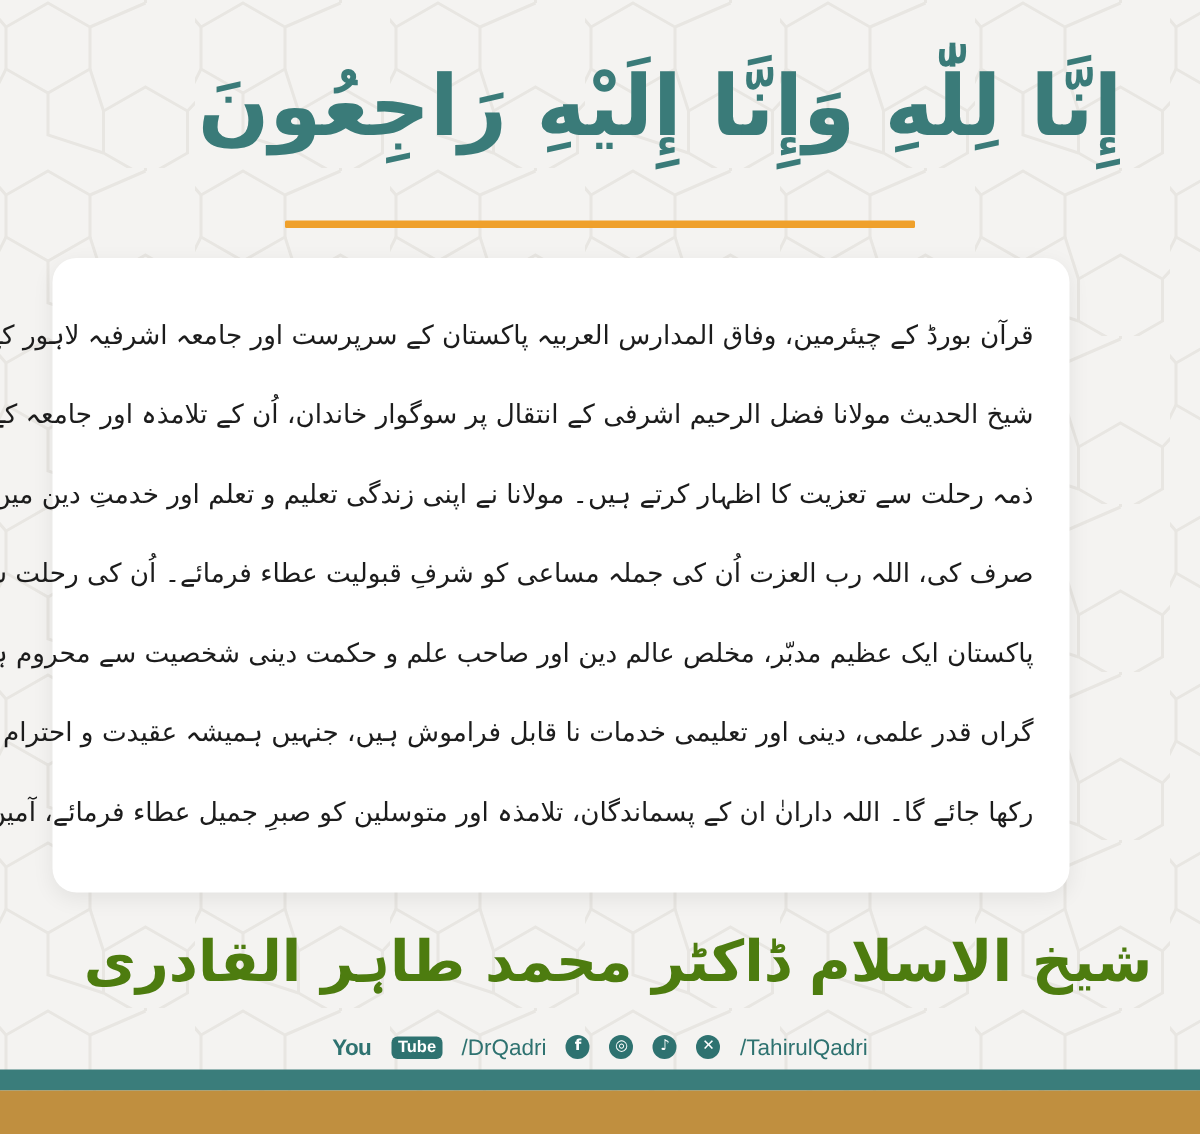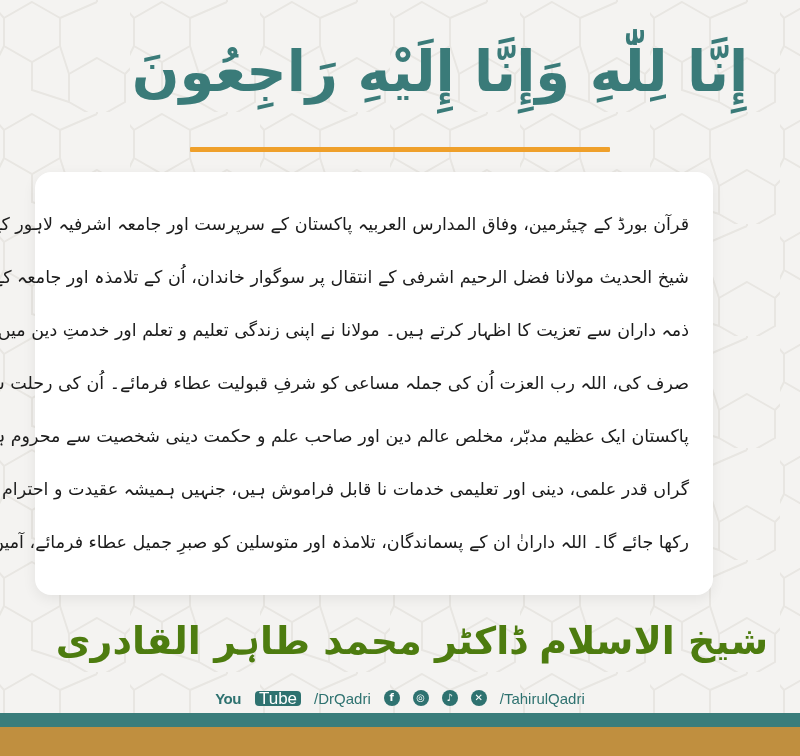--- a/index.html
+++ b/index.html
@@ -21,22 +21,22 @@
 
   .signature{position:absolute;top:598px;left:0;width:800px;height:86px;z-index:2;
     display:flex;align-items:center;justify-content:center;
     color:#4d7c0f;font-size:38px;font-weight:bold;direction:rtl;white-space:nowrap;
     font-family:"DejaVu Sans",sans-serif;padding-left:12px;}
 
   .social{position:absolute;top:686px;left:0;width:800px;height:24px;z-index:2;
     display:flex;direction:ltr;align-items:center;justify-content:center;gap:13px;
     color:#2e7270;font-weight:bold;font-size:15px;font-family:"Liberation Sans",sans-serif;text-align:right;}
   .yt-you{color:#2e7270;font-weight:bold;letter-spacing:-0.5px;}
-  .yt-tube{background:#2e7270;color:#ffffff;border-radius:4px;padding:0 4px;font-size:17px;
-    height:15px;line-height:15px;display:inline-block;font-weight:normal;margin-left:1px;}
+  .yt-tube{background:#2e7270;color:#ffffff;border-radius:4px;padding:0 4px;font-size:11px;
+    height:15px;line-height:15px;display:inline-block;font-weight:bold;margin-left:1px;}
   .handle{color:#2e7270;font-weight:normal;}
   .sicon{width:16px;height:16px;border-radius:50%;background:#2e7270;color:#ffffff;
     display:inline-flex;align-items:center;justify-content:center;
     font-size:10px;line-height:16px;font-weight:bold;font-family:"DejaVu Sans",sans-serif;}
 
   .bar-teal{position:absolute;top:713px;left:0;width:800px;height:14px;background:#3a7d7b;z-index:3;}
   .bar-gold{position:absolute;top:727px;left:0;width:800px;height:29px;background:#c08f3f;z-index:3;}
 </style>
 </head>
 <body>
@@ -57,21 +57,21 @@
     <rect width="800" height="756" fill="url(#geo)"></rect>
   </svg>
 
   <div class="calligraphy">إِنَّا لِلّٰهِ وَإِنَّا إِلَيْهِ رَاجِعُونَ</div>
 
   <div class="divider"></div>
 
   <div class="card">
     <div class="msg-line">قرآن بورڈ کے چیئرمین، وفاق المدارس العربیہ پاکستان کے سرپرست اور جامعہ اشرفیہ لاہور کے</div>
     <div class="msg-line">شیخ الحدیث مولانا فضل الرحیم اشرفی کے انتقال پر سوگوار خاندان، اُن کے تلامذہ اور جامعہ کے جملہ</div>
-    <div class="msg-line">ذمہ داران سے تعزیت کا اظہار کرتے ہیں۔ مولانا نے اپنی زندگی تعلیم و تعلم اور خدمتِ دین میں</div>
+    <div class="msg-line">ذمہ رحلت سے تعزیت کا اظہار کرتے ہیں۔ مولانا نے اپنی زندگی تعلیم و تعلم اور خدمتِ دین میں</div>
     <div class="msg-line">صرف کی، اللہ رب العزت اُن کی جملہ مساعی کو شرفِ قبولیت عطاء فرمائے۔ اُن کی رحلت سے</div>
     <div class="msg-line">پاکستان ایک عظیم مدبّر، مخلص عالم دین اور صاحب علم و حکمت دینی شخصیت سے محروم ہو گیا ہے۔ اُن کی</div>
     <div class="msg-line">گراں قدر علمی، دینی اور تعلیمی خدمات نا قابل فراموش ہیں، جنہیں ہمیشہ عقیدت و احترام کے ساتھ یاد</div>
     <div class="msg-line">رکھا جائے گا۔ اللہ دارانٰ ان کے پسماندگان، تلامذہ اور متوسلین کو صبرِ جمیل عطاء فرمائے، آمین</div>
   </div>
 
   <div class="signature">شیخ الاسلام ڈاکٹر محمد طاہر القادری</div>
 
   <div class="social">
     <span class="yt-you">You</span>

